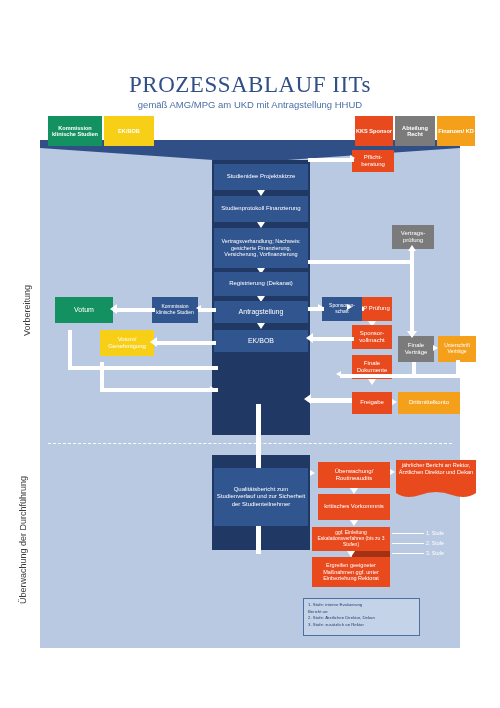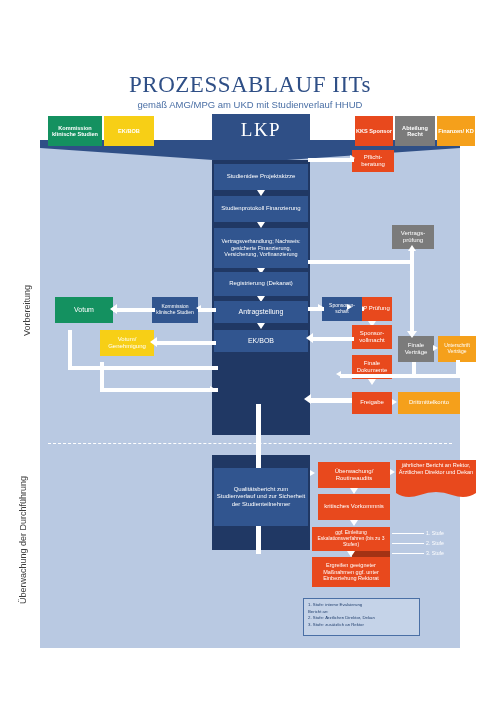--- a/index.html
+++ b/index.html
@@ -97,21 +97,21 @@
     background:#c5d3e8; border:0.8px solid #4a6fa5;
     padding:3px 4px; color:#23406e; font-size:4.3px; line-height:1.55;
   }
 </style>
 </head>
 <body>
 
 <div id="page">
 
   <div class="title">PROZESSABLAUF IITs</div>
-  <div class="subtitle">gemäß AMG/MPG am UKD mit Studienverlauf HHUD</div>
+  <div class="subtitle">gemäß AMG/MPG am UKD mit Antragstellung HHUD</div>
 
   <div class="band-bg band-prep"></div>
   <div class="band-bg band-mon"></div>
 
   <div class="chevron-band">
     <svg width="420" height="22" viewBox="0 0 420 22">
       <polygon points="0,0 420,0 420,8 218,22 202,22 0,8" fill="#2f4f86"></polygon>
     </svg>
   </div>
 
@@ -120,21 +120,20 @@
 
   <div style="position:absolute; left:256px; top:404px; width:5px; height:150px; background:#ffffff;"></div>
 
   <div class="divider"></div>
 
   <div class="vlabel" style="left:22px; top:255px; height:110px; width:14px;">Vorbereitung</div>
   <div class="vlabel" style="left:18px; top:470px; height:140px; width:22px;">Überwachung der Durchführung</div>
 
   <div class="hdr small n-green" style="left:48px;  width:54px; height:30px;">Kommission klinische Studien</div>
   <div class="hdr small n-yellow" style="left:104px; width:50px; height:30px;">EK/BOB</div>
-  <div class="hdr-lkp">LKP</div>
   <div class="hdr small n-orange" style="left:355px; width:38px; height:30px;">KKS Sponsor</div>
   <div class="hdr small n-gray" style="left:395px; width:40px; height:30px;">Abteilung Recht</div>
   <div class="hdr small n-amber" style="left:437px; width:38px; height:30px;">Finanzen/ KD</div>
 
   <div class="node n-navy2 fs6" style="left:214px; top:164px; width:94px; height:26px;">Studienidee Projektskizze</div>
   <div class="arrow-head ah-down-sm" style="left:257px; top:190px;"></div>
 
   <div class="node n-navy2 fs6" style="left:214px; top:196px; width:94px; height:26px;">Studienprotokoll Finanzierung</div>
   <div class="arrow-head ah-down-sm" style="left:257px; top:222px;"></div>
 

